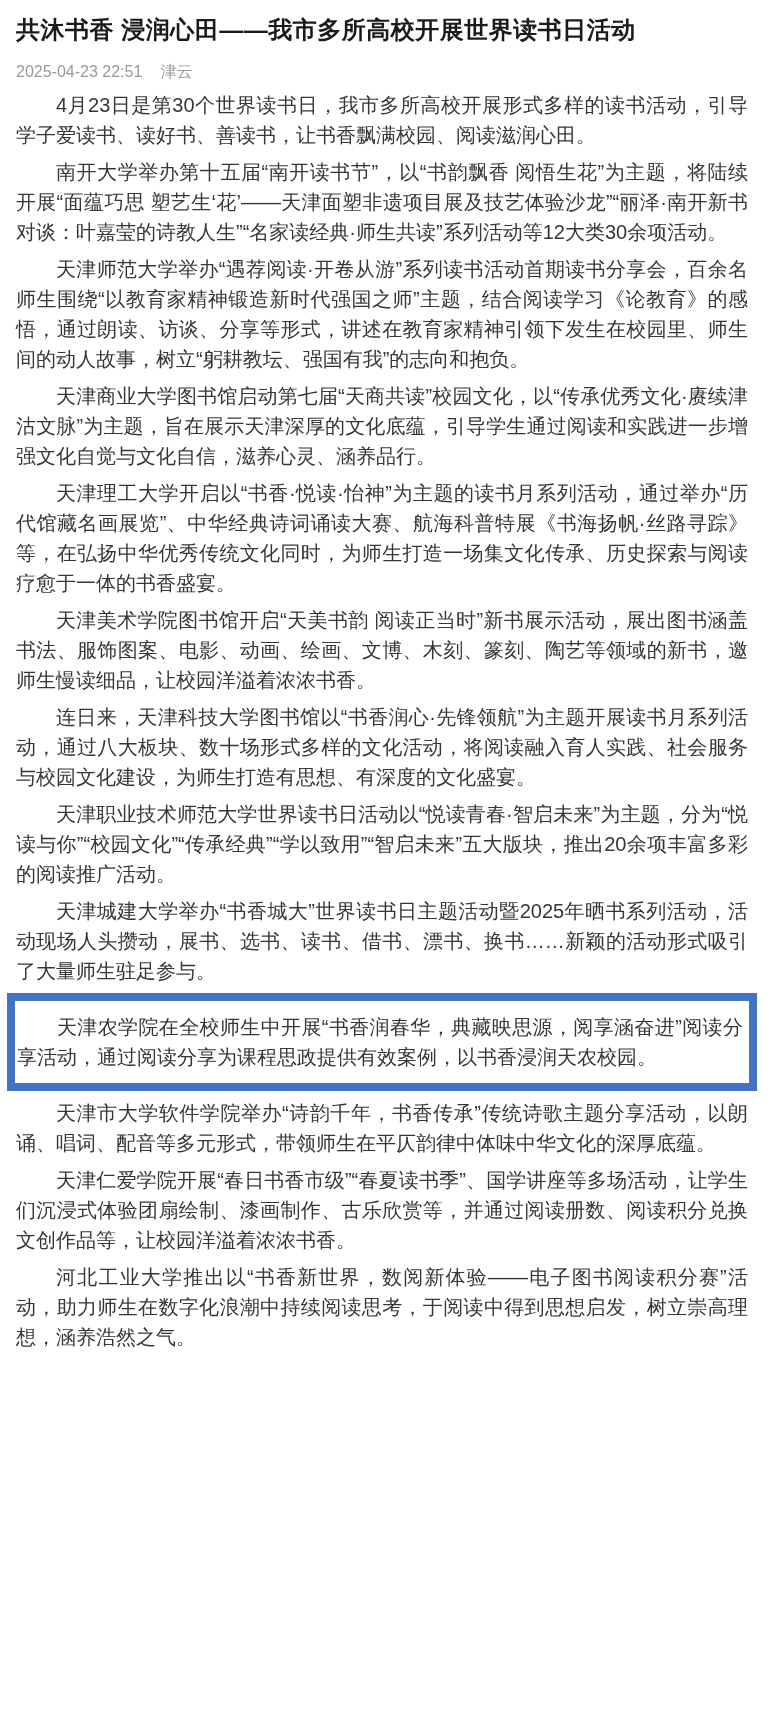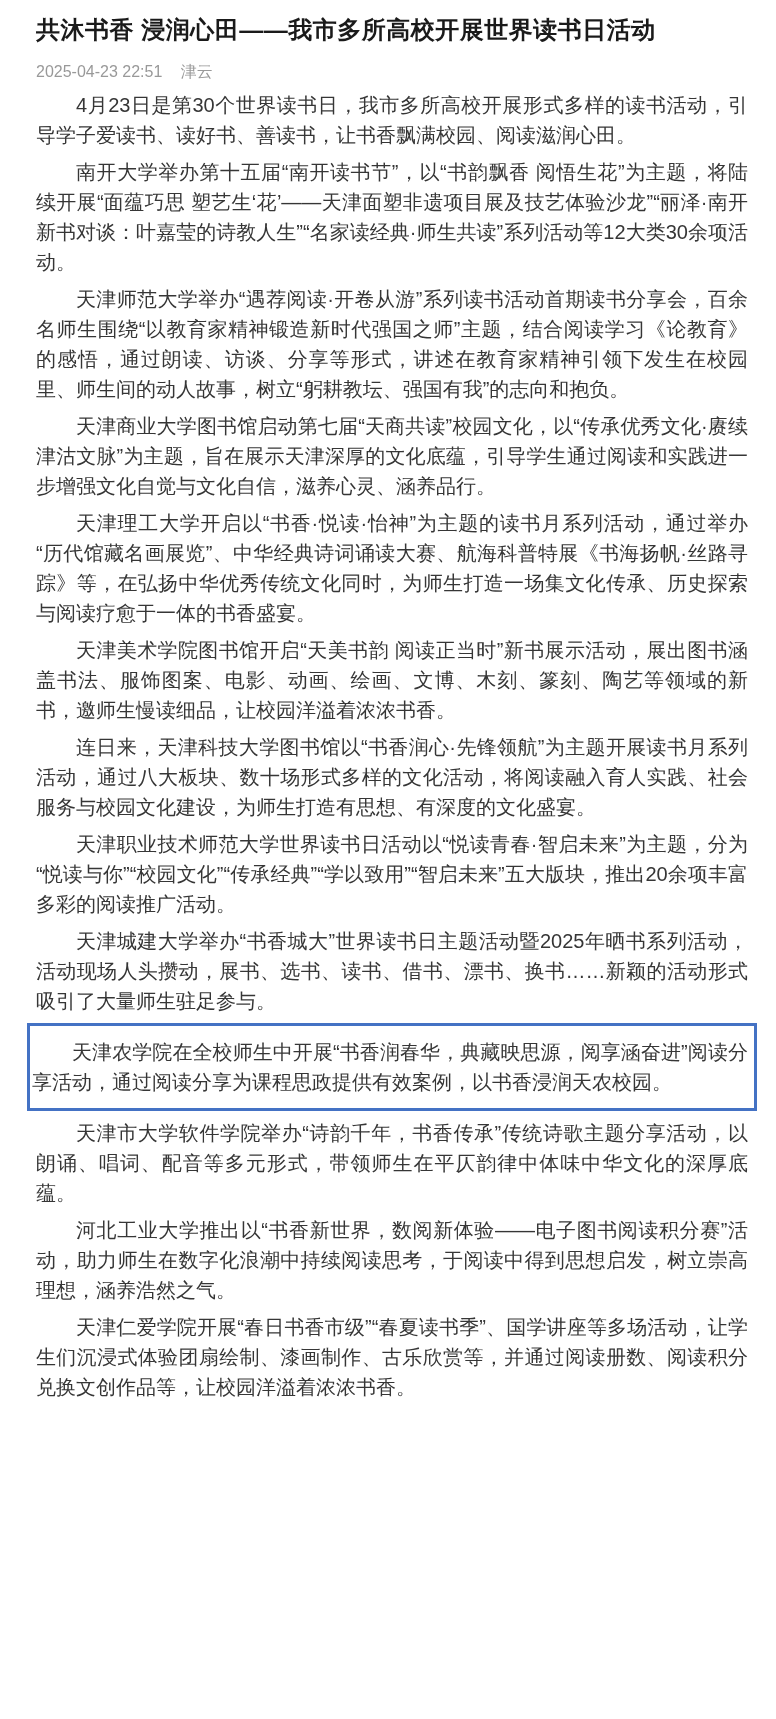--- a/index.html
+++ b/index.html
@@ -6,21 +6,21 @@
     margin: 0;
     padding: 0;
     background: #ffffff;
     font-family: "Liberation Sans", "DejaVu Sans", sans-serif;
   }
   .page {
     width: 776px;
     min-height: 1719px;
     box-sizing: border-box;
     background: #ffffff;
-    padding: 12px 28px 46px 36px;
+    padding: 12px 28px 46px 16px;
   }
   .article-title {
     font-size: 24px;
     font-weight: 700;
     color: #1a1a1a;
     line-height: 1.35;
     margin: 2px 0 16px 0;
     letter-spacing: 0.5px;
   }
   .article-meta {
@@ -34,21 +34,21 @@
   .article-body p {
     font-size: 20px;
     line-height: 30px;
     color: #363636;
     text-align: justify;
     text-indent: 2em;
     margin: 7px 0;
     word-break: break-all;
   }
   .article-body p.highlighted {
-    border: 3px solid #eab308; 
+    border: 8px solid #eab308; 
     padding: 11px 6px 11px 2px;
     margin-left: -9px;
     margin-right: -9px;
   }
 </style>
 </head>
 <body>
 
 <div class="page">
 
@@ -64,17 +64,17 @@
       <p>南开大学举办第十五届“南开读书节”，以“书韵飘香 阅悟生花”为主题，将陆续开展“面蕴巧思 塑艺生‘花’——天津面塑非遗项目展及技艺体验沙龙”“丽泽·南开新书对谈：叶嘉莹的诗教人生”“名家读经典·师生共读”系列活动等12大类30余项活动。</p>
       <p>天津师范大学举办“遇荐阅读·开卷从游”系列读书活动首期读书分享会，百余名师生围绕“以教育家精神锻造新时代强国之师”主题，结合阅读学习《论教育》的感悟，通过朗读、访谈、分享等形式，讲述在教育家精神引领下发生在校园里、师生间的动人故事，树立“躬耕教坛、强国有我”的志向和抱负。</p>
       <p>天津商业大学图书馆启动第七届“天商共读”校园文化，以“传承优秀文化·赓续津沽文脉”为主题，旨在展示天津深厚的文化底蕴，引导学生通过阅读和实践进一步增强文化自觉与文化自信，滋养心灵、涵养品行。</p>
       <p>天津理工大学开启以“书香·悦读·怡神”为主题的读书月系列活动，通过举办“历代馆藏名画展览”、中华经典诗词诵读大赛、航海科普特展《书海扬帆·丝路寻踪》等，在弘扬中华优秀传统文化同时，为师生打造一场集文化传承、历史探索与阅读疗愈于一体的书香盛宴。</p>
       <p>天津美术学院图书馆开启“天美书韵 阅读正当时”新书展示活动，展出图书涵盖书法、服饰图案、电影、动画、绘画、文博、木刻、篆刻、陶艺等领域的新书，邀师生慢读细品，让校园洋溢着浓浓书香。</p>
       <p>连日来，天津科技大学图书馆以“书香润心·先锋领航”为主题开展读书月系列活动，通过八大板块、数十场形式多样的文化活动，将阅读融入育人实践、社会服务与校园文化建设，为师生打造有思想、有深度的文化盛宴。</p>
       <p>天津职业技术师范大学世界读书日活动以“悦读青春·智启未来”为主题，分为“悦读与你”“校园文化”“传承经典”“学以致用”“智启未来”五大版块，推出20余项丰富多彩的阅读推广活动。</p>
       <p>天津城建大学举办“书香城大”世界读书日主题活动暨2025年晒书系列活动，活动现场人头攒动，展书、选书、读书、借书、漂书、换书……新颖的活动形式吸引了大量师生驻足参与。</p>
       <p class="highlighted" style="border-color: rgb(68, 114, 196);">天津农学院在全校师生中开展“书香润春华，典藏映思源，阅享涵奋进”阅读分享活动，通过阅读分享为课程思政提供有效案例，以书香浸润天农校园。</p>
       <p>天津市大学软件学院举办“诗韵千年，书香传承”传统诗歌主题分享活动，以朗诵、唱词、配音等多元形式，带领师生在平仄韵律中体味中华文化的深厚底蕴。</p>
+      <p>天津仁爱学院开展“春日书香市级”“春夏读书季”、国学讲座等多场活动，让学生们沉浸式体验团扇绘制、漆画制作、古乐欣赏等，并通过阅读册数、阅读积分兑换文创作品等，让校园洋溢着浓浓书香。</p>
       <p>河北工业大学推出以“书香新世界，数阅新体验——电子图书阅读积分赛”活动，助力师生在数字化浪潮中持续阅读思考，于阅读中得到思想启发，树立崇高理想，涵养浩然之气。</p>
-      <p>天津仁爱学院开展“春日书香市级”“春夏读书季”、国学讲座等多场活动，让学生们沉浸式体验团扇绘制、漆画制作、古乐欣赏等，并通过阅读册数、阅读积分兑换文创作品等，让校园洋溢着浓浓书香。</p>
     </div>
 
 </div>
 
 </body></html>

